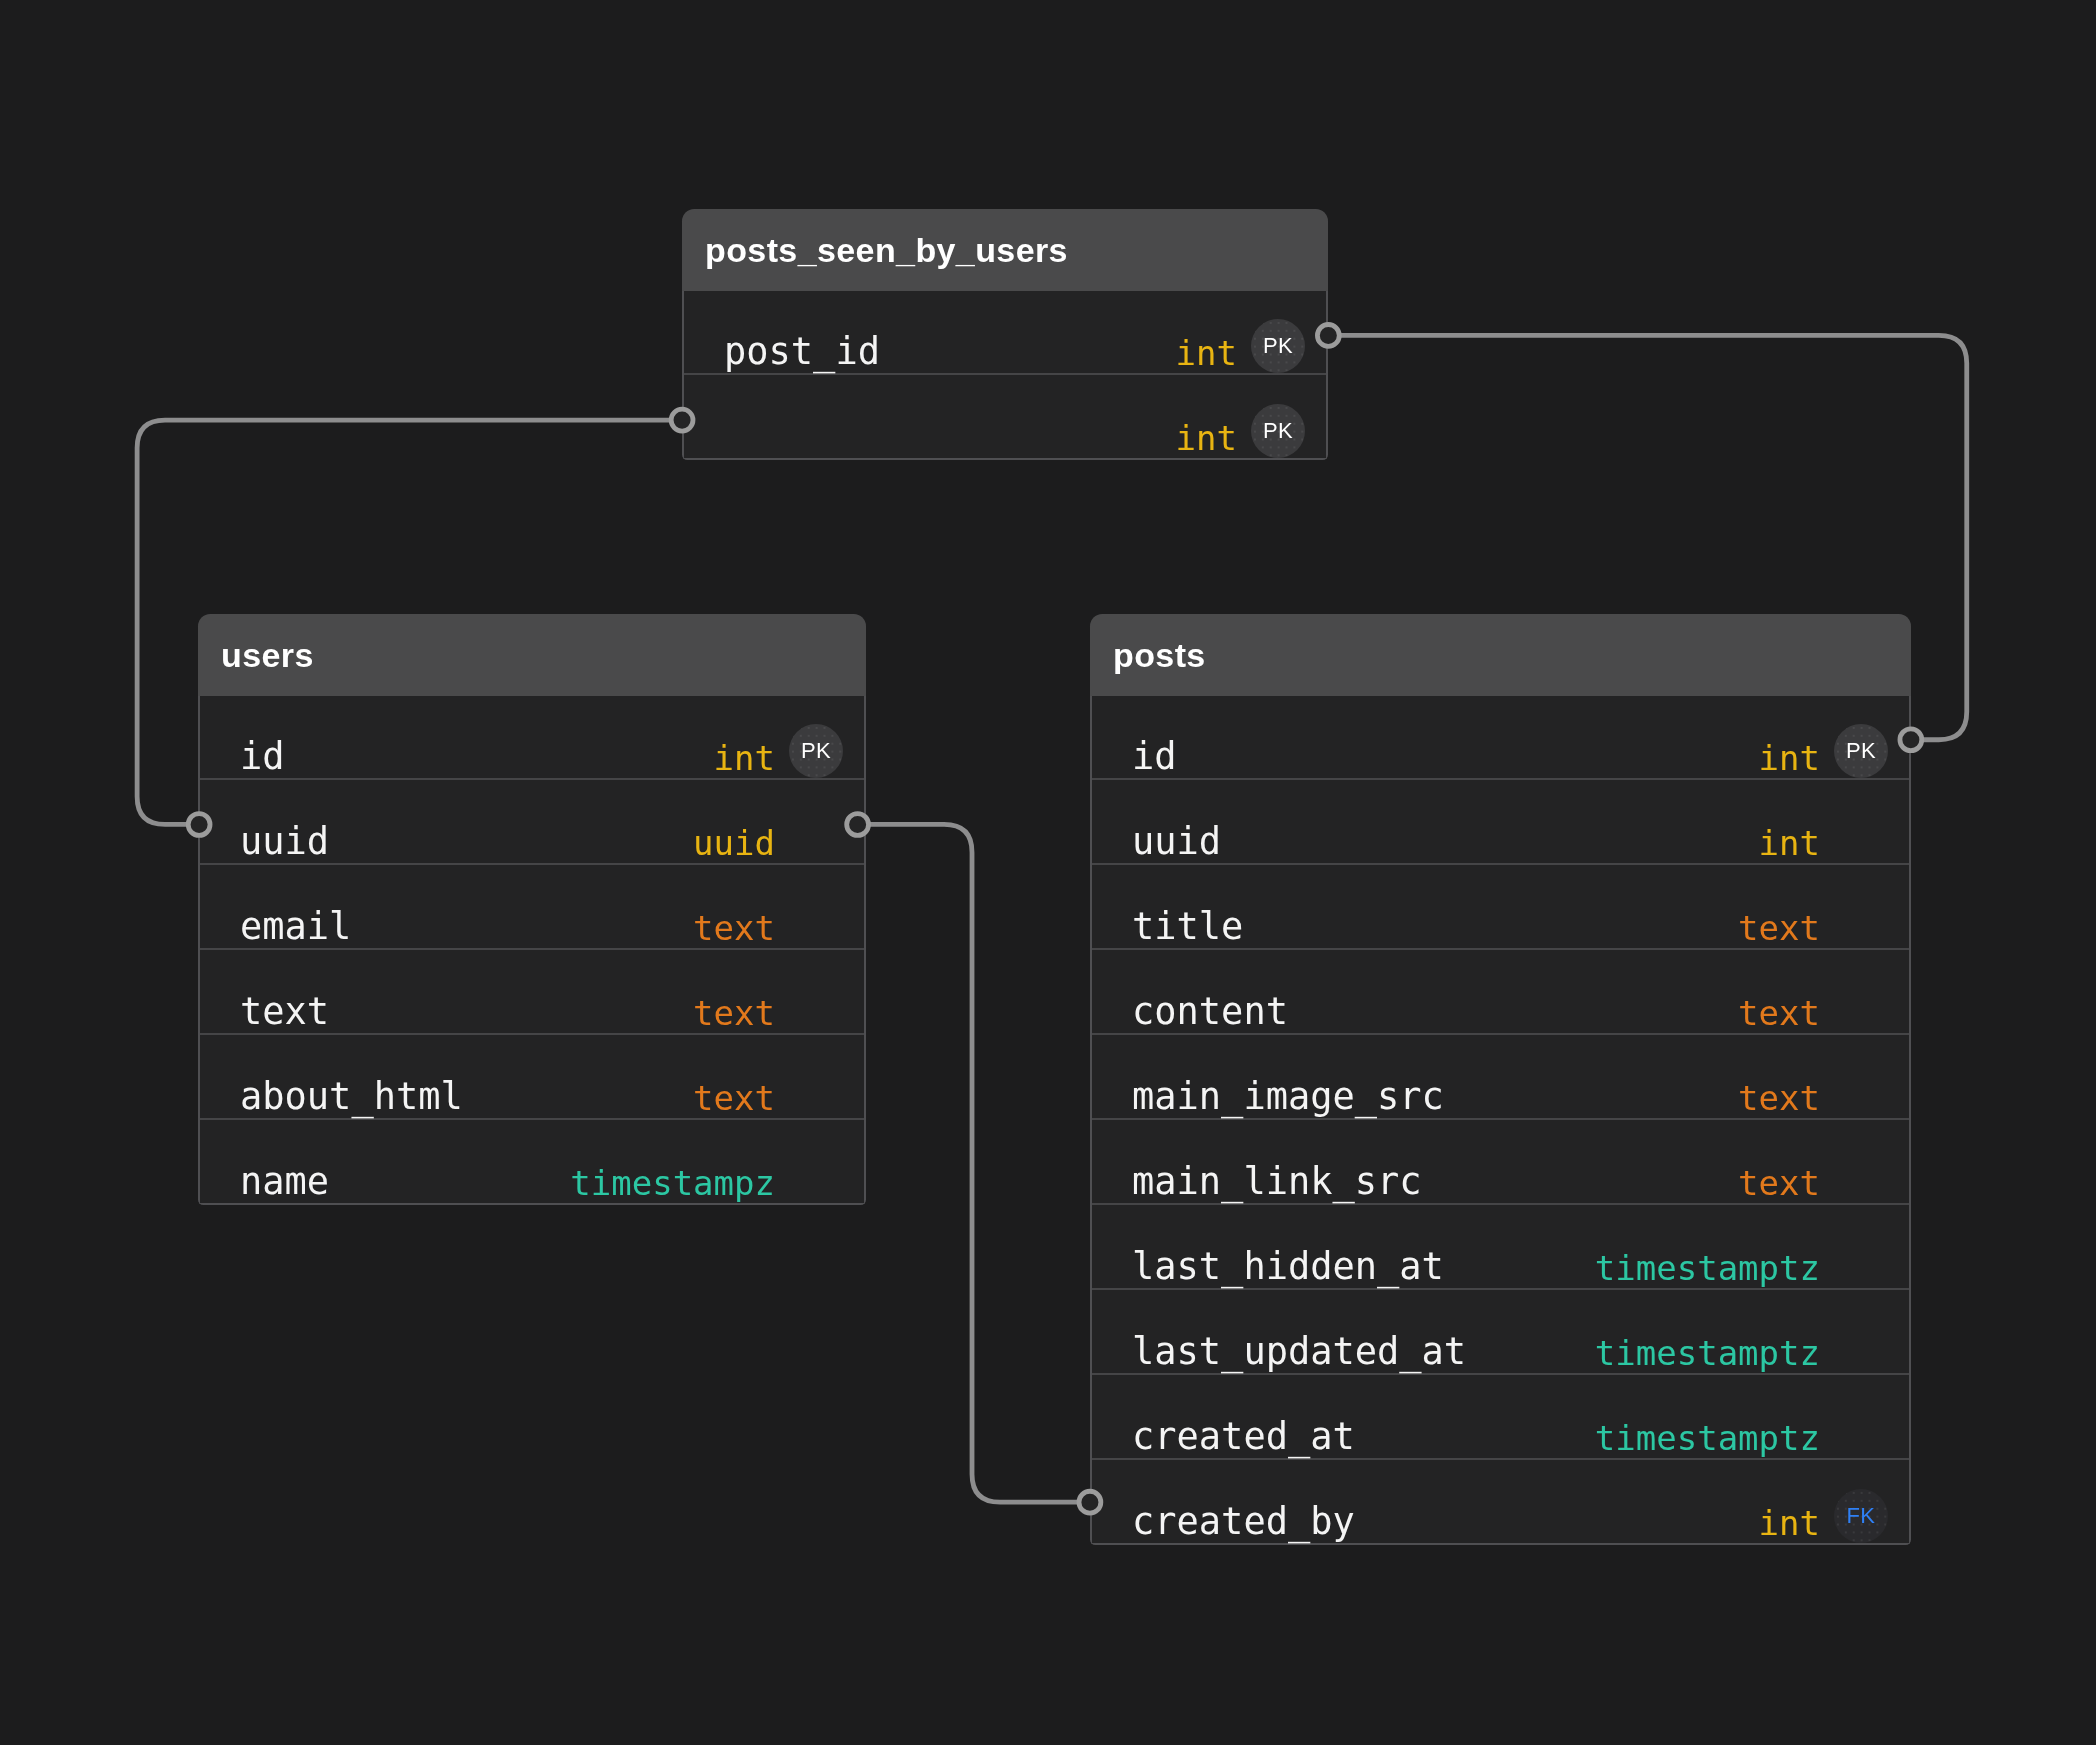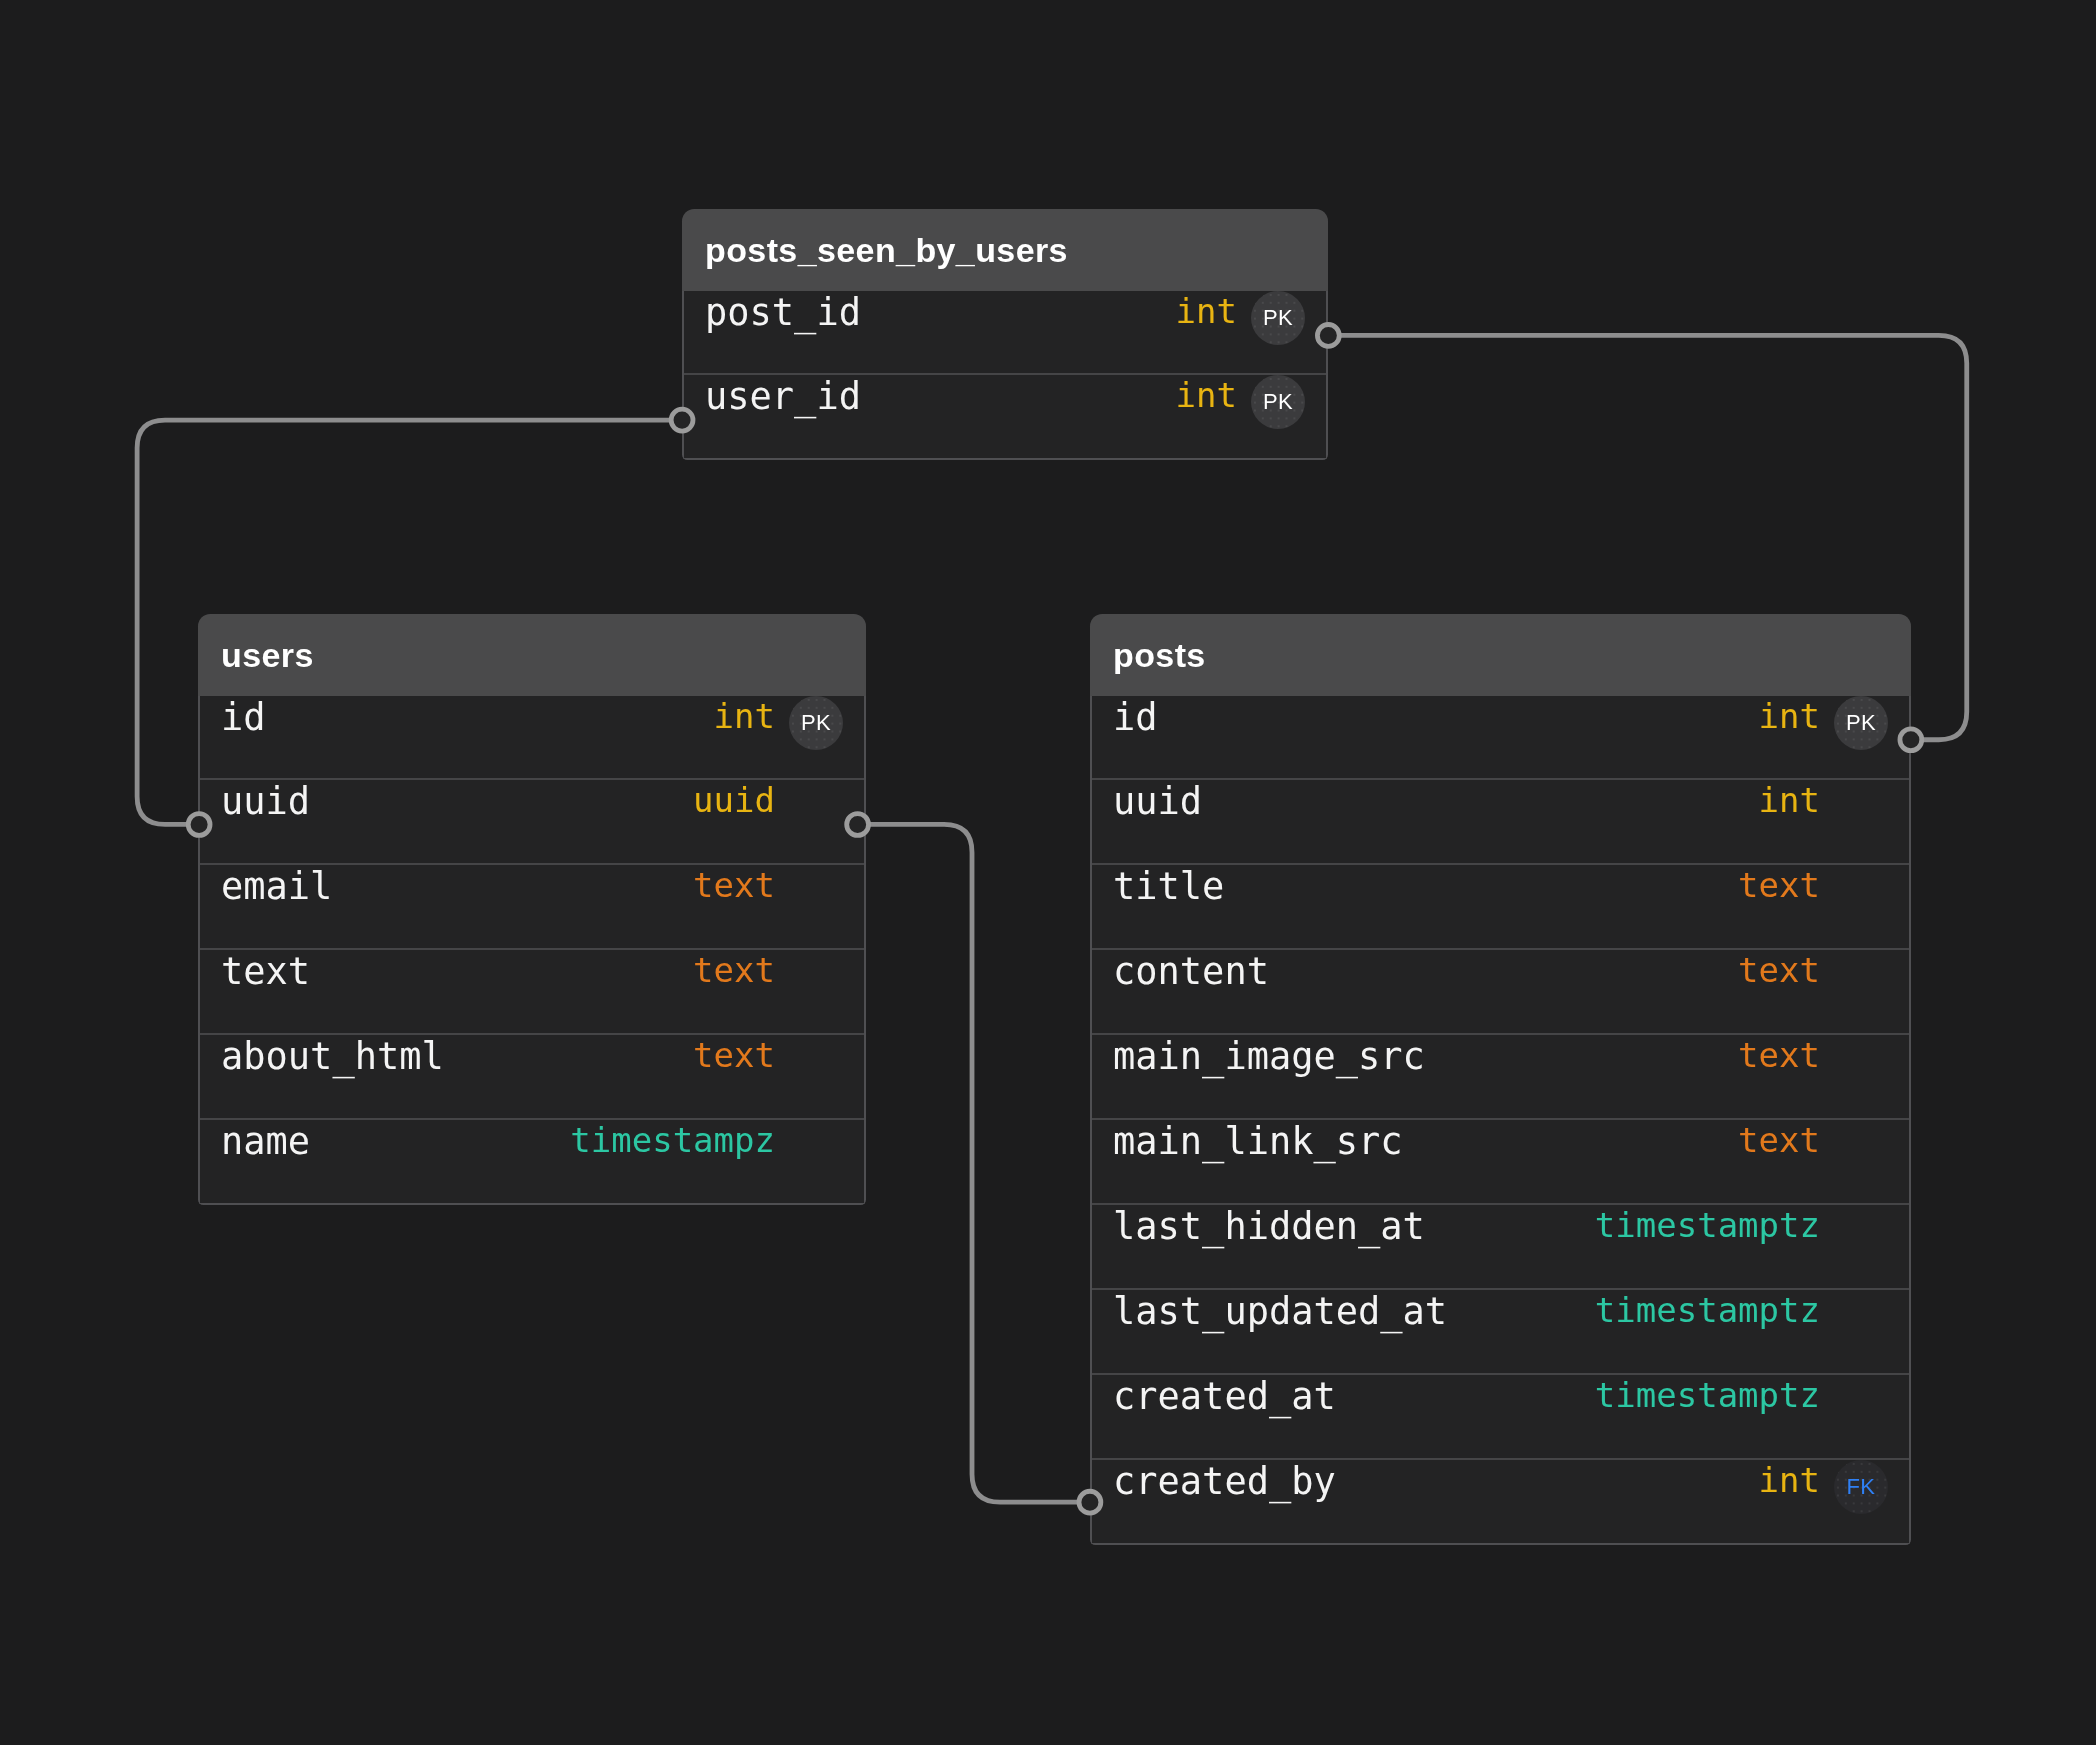--- a/index.html
+++ b/index.html
@@ -3,22 +3,22 @@
 <meta charset="utf-8">
 <style>
   html,body{margin:0;padding:0;background:#1c1c1d;}
   #canvas{position:relative;width:2096px;height:1745px;background:#1c1c1d;overflow:hidden;
           font-family:"Liberation Sans",sans-serif;}
   .db-table{position:absolute;z-index:2;}
   .tbl-header{height:82px;background:#4a4a4b;border-radius:12.2px 12.2px 0 0;display:flex;
               align-items:center;padding:0 23px;box-sizing:border-box;cursor:grab;}
   .tbl-title{color:#ffffff;font-weight:700;font-size:34px;letter-spacing:0.4px;}
   .tbl-rows{border:2.6px solid #4f4f52;border-top:none;border-radius:0 0 5.2px 5.2px;}
-  .tbl-row{height:85px;display:flex;align-items:flex-start;background:#232324;
-           padding:0 21px 0 21px;box-sizing:border-box;border-top:2.6px solid #454547;}
+  .tbl-row{height:85px;display:flex;align-items:flex-end;background:#232324;
+           padding:0 21px 0 40px;box-sizing:border-box;border-top:2.6px solid #454547;}
   .tbl-row:first-child{border-top:none;height:82px;}
   .f-name{font-family:"DejaVu Sans Mono","Liberation Mono",monospace;font-size:37px;
           color:#f4f4f4;flex:1;white-space:nowrap;}
   .f-type{font-family:"DejaVu Sans Mono","Liberation Mono",monospace;font-size:34px;
           margin-left:auto;white-space:nowrap;}
   .f-badge{width:54px;height:54px;border-radius:50%;margin-left:14px;flex:none;
            display:flex;align-items:center;justify-content:center;font-weight:400;
            font-size:22px;letter-spacing:0.4px;
            background-color:#3b3b3d;
            background-image:radial-gradient(rgba(255,255,255,.07) 1.3px,transparent 1.4px);
@@ -38,21 +38,20 @@
     <div class="tbl-header">
       <span class="tbl-title">posts_seen_by_users</span>
     </div>
     <div class="tbl-rows">
       <div class="tbl-row">
         <span class="f-name">post_id</span>
         <span class="f-type" style="color: rgb(232, 180, 18);">int</span>
         <span class="f-badge pk" style="color: rgb(255, 255, 255);">PK</span>
       </div>
       <div class="tbl-row">
-        <span class="f-name">user_id</span>
         <span class="f-type" style="color: rgb(232, 180, 18);">int</span>
         <span class="f-badge pk" style="color: rgb(255, 255, 255);">PK</span>
       </div>
     </div>
   </div>
 
   <div class="db-table" style="left:183px;top:614px;width:668px;margin-left:15px;">
     <div class="tbl-header">
       <span class="tbl-title">users</span>
     </div>

